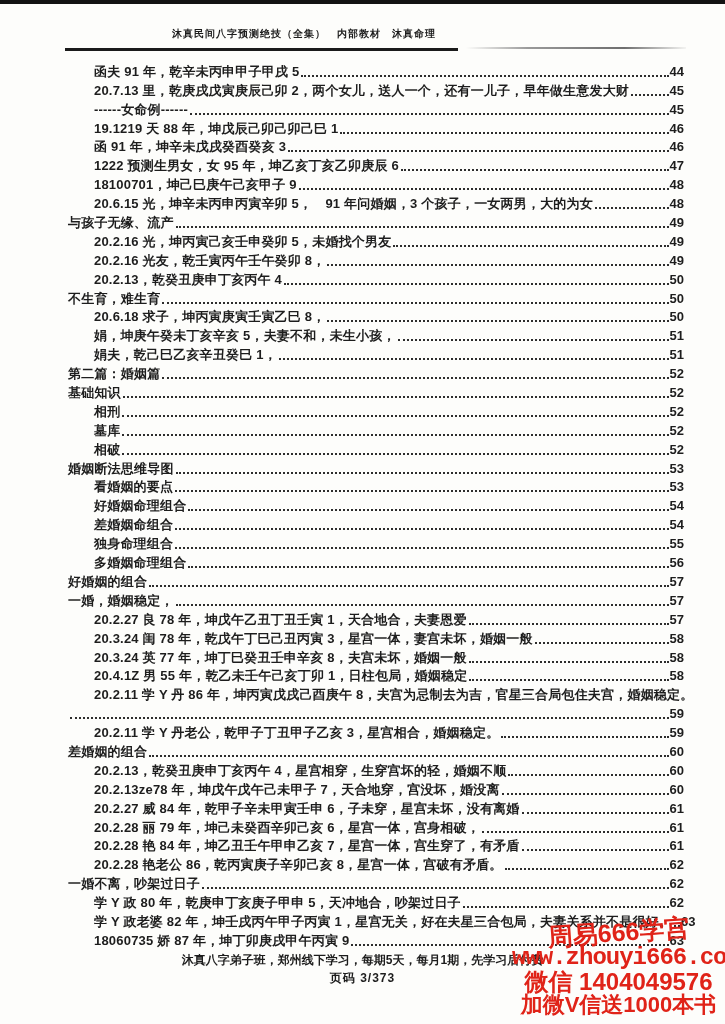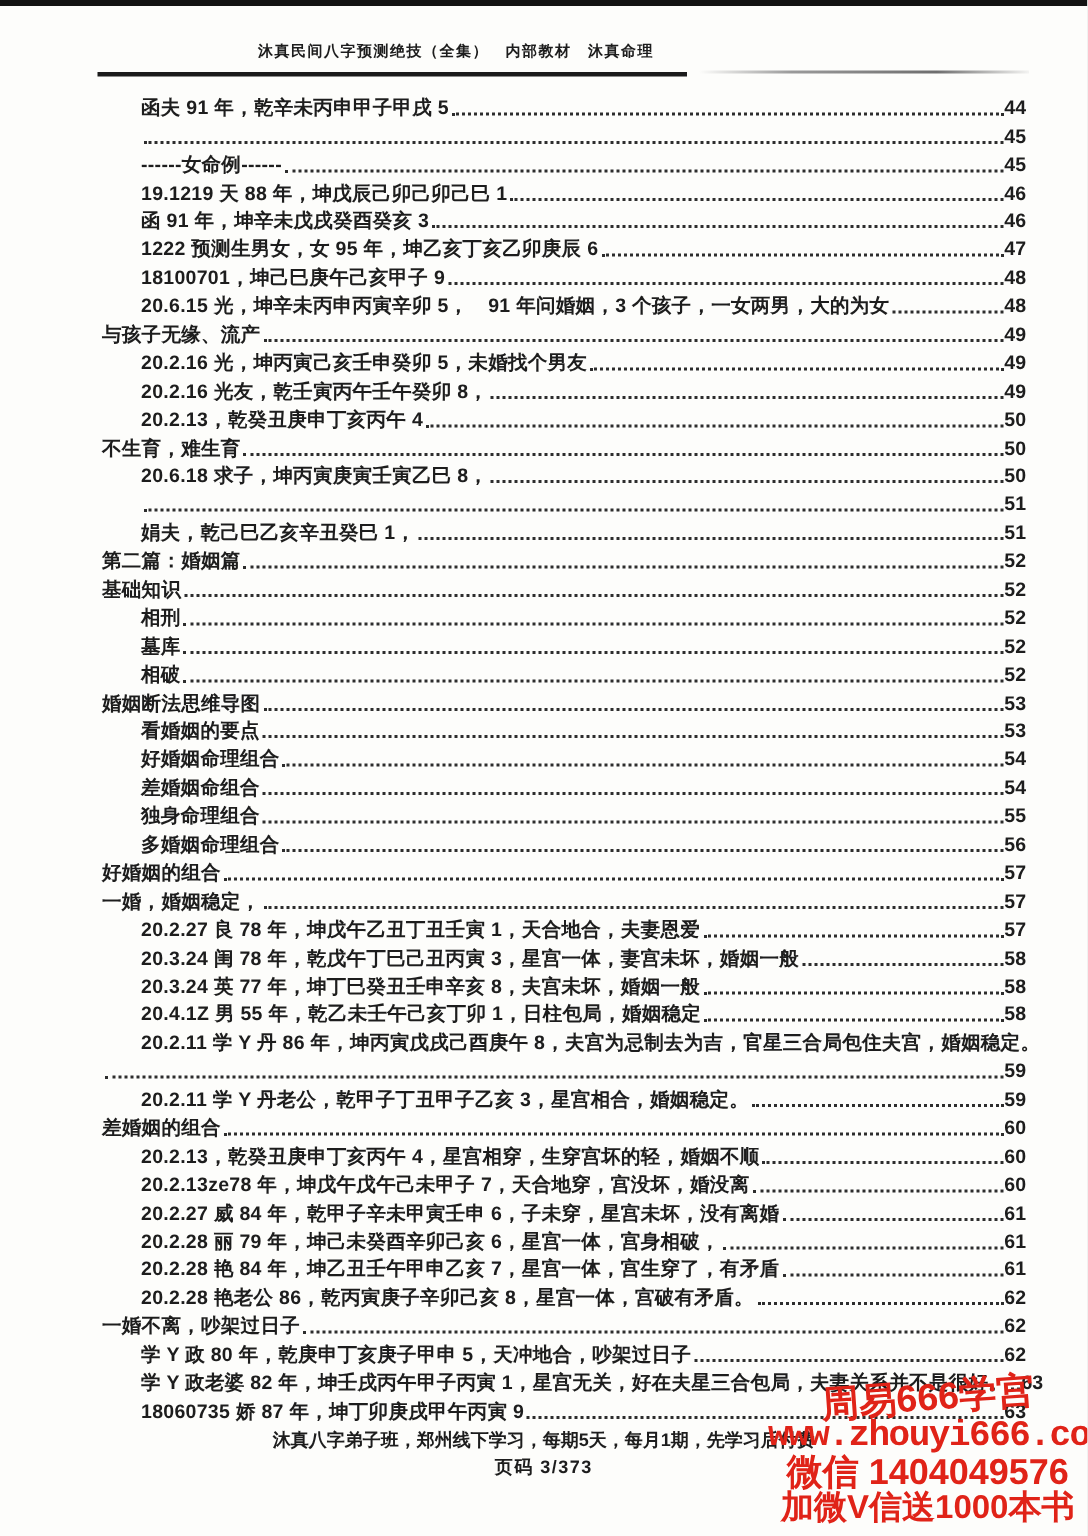--- a/index.html
+++ b/index.html
@@ -54,20 +54,21 @@
   <div class="header-rule-artifact"></div>
 
   <div class="toc">
 
   <div class="toc-row indent-1">
         <span class="toc-text">函夫 91 年，乾辛未丙申甲子甲戌 5</span>
         <span class="toc-dots"></span>
         <span class="toc-page">44</span>
       </div>
       <div class="toc-row indent-1">
+        <span class="toc-text">20.7.13 里，乾庚戌戊寅庚辰己卯 2，两个女儿，送人一个，还有一儿子，早年做生意发大财</span>
         <span class="toc-dots"></span>
         <span class="toc-page">45</span>
       </div>
       <div class="toc-row indent-1">
         <span class="toc-text">------女命例------</span>
         <span class="toc-dots"></span>
         <span class="toc-page">45</span>
       </div>
       <div class="toc-row indent-1">
         <span class="toc-text">19.1219 天 88 年，坤戊辰己卯己卯己巳 1</span>
@@ -118,20 +119,21 @@
         <span class="toc-text">不生育，难生育</span>
         <span class="toc-dots"></span>
         <span class="toc-page">50</span>
       </div>
       <div class="toc-row indent-1">
         <span class="toc-text">20.6.18 求子，坤丙寅庚寅壬寅乙巳 8，</span>
         <span class="toc-dots"></span>
         <span class="toc-page">50</span>
       </div>
       <div class="toc-row indent-1">
+        <span class="toc-text">娟，坤庚午癸未丁亥辛亥 5，夫妻不和，未生小孩，</span>
         <span class="toc-dots"></span>
         <span class="toc-page">51</span>
       </div>
       <div class="toc-row indent-1">
         <span class="toc-text">娟夫，乾己巳乙亥辛丑癸巳 1，</span>
         <span class="toc-dots"></span>
         <span class="toc-page">51</span>
       </div>
       <div class="toc-row indent-0">
         <span class="toc-text">第二篇：婚姻篇</span>

